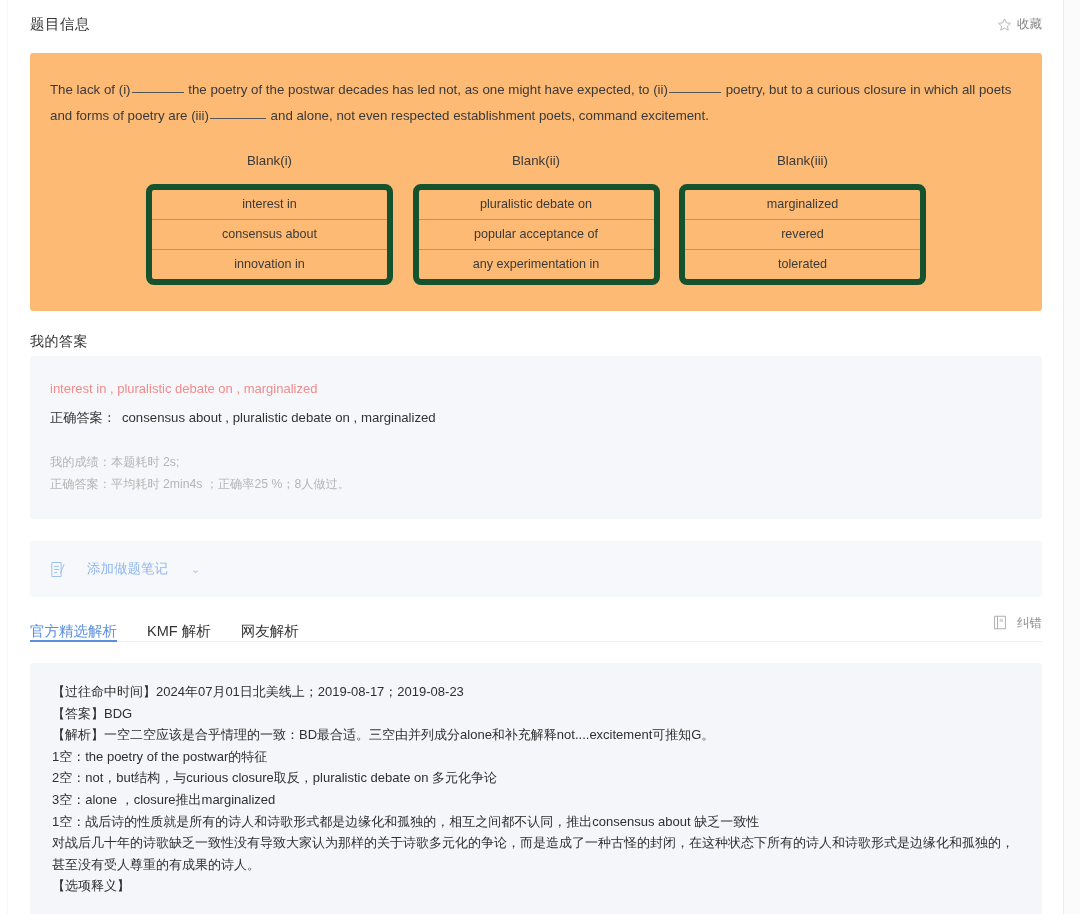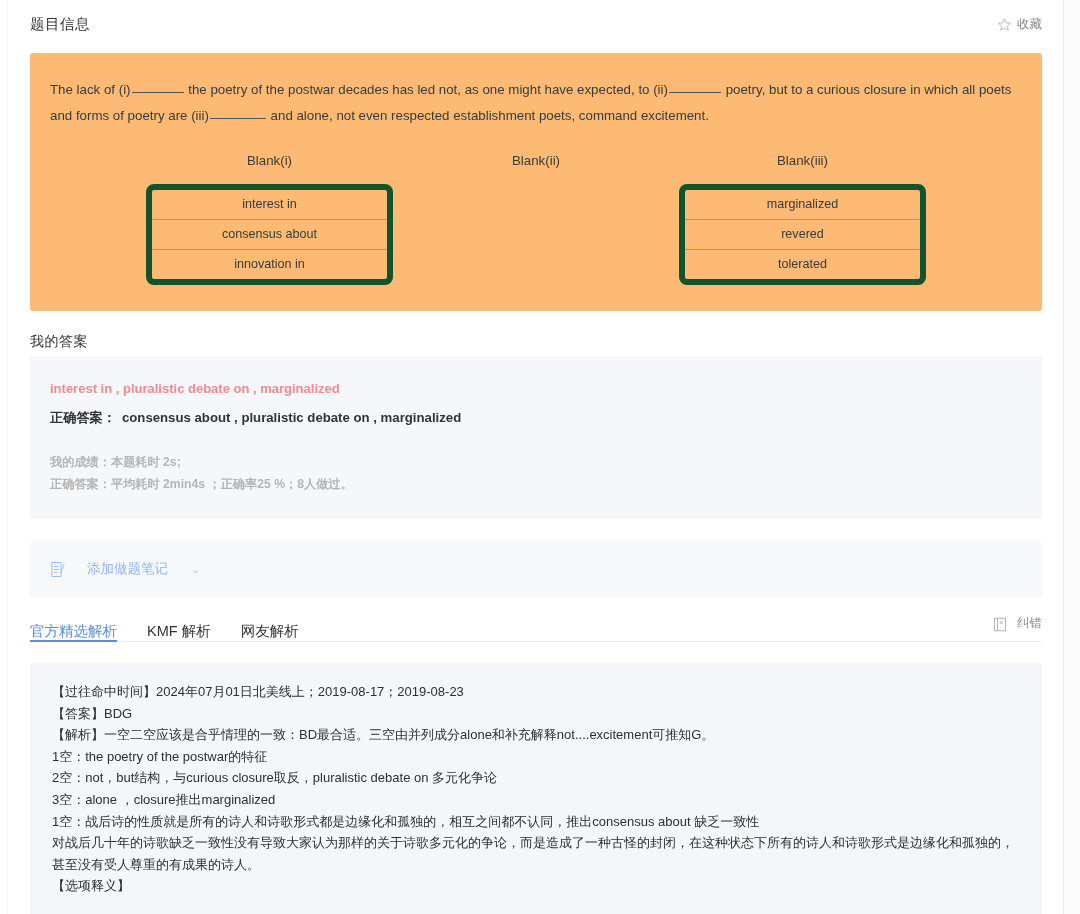--- a/index.html
+++ b/index.html
@@ -120,21 +120,20 @@
     margin: 22px 22px 5px 22px;
     font-size: 14px;
     color: #333;
     letter-spacing: .5px;
   }
   .ans-panel {
     margin: 0 22px;
     background: #f6f7fb;
     border-radius: 3px;
     padding: 22px 20px 24px 20px;
-    font-weight: bold;
   }
   .ans-mine {
     font-size: 13px;
     color: #f08c8c;
     line-height: 22px;
   }
   .ans-correct {
     margin-top: 7px;
     font-size: 13.2px;
     color: #333;
@@ -196,21 +195,21 @@
   .tab.active { color: #5a8fe0; }
   .tab.active::after {
     content: "";
     position: absolute;
     left: 0; right: 0; bottom: -1px;
     height: 2px;
     background: #5a8fe0;
   }
   .report {
     display: flex;
-    align-items: flex-end;
+    align-items: flex-start;
     gap: 10px;
     font-size: 12.5px;
     color: #8d8d8d;
     padding-bottom: 9px;
     cursor: pointer;
   }
   .report-icon { width: 14px; height: 15px; display: block; }
 
   
   .exp-panel {
@@ -254,20 +253,25 @@
           <div class="blank-label">Blank(i)</div>
           <div class="opt-box">
             <div class="opt">interest in</div>
             <div class="opt">consensus about</div>
             <div class="opt">innovation in</div>
           </div>
         </div>
 
         <div class="blank-col">
           <div class="blank-label">Blank(ii)</div>
+          <div class="opt-box">
+            <div class="opt">pluralistic debate on</div>
+            <div class="opt">popular acceptance of</div>
+            <div class="opt">any experimentation in</div>
+          </div>
         </div>
 
         <div class="blank-col">
           <div class="blank-label">Blank(iii)</div>
           <div class="opt-box">
             <div class="opt">marginalized</div>
             <div class="opt">revered</div>
             <div class="opt">tolerated</div>
           </div>
         </div>

